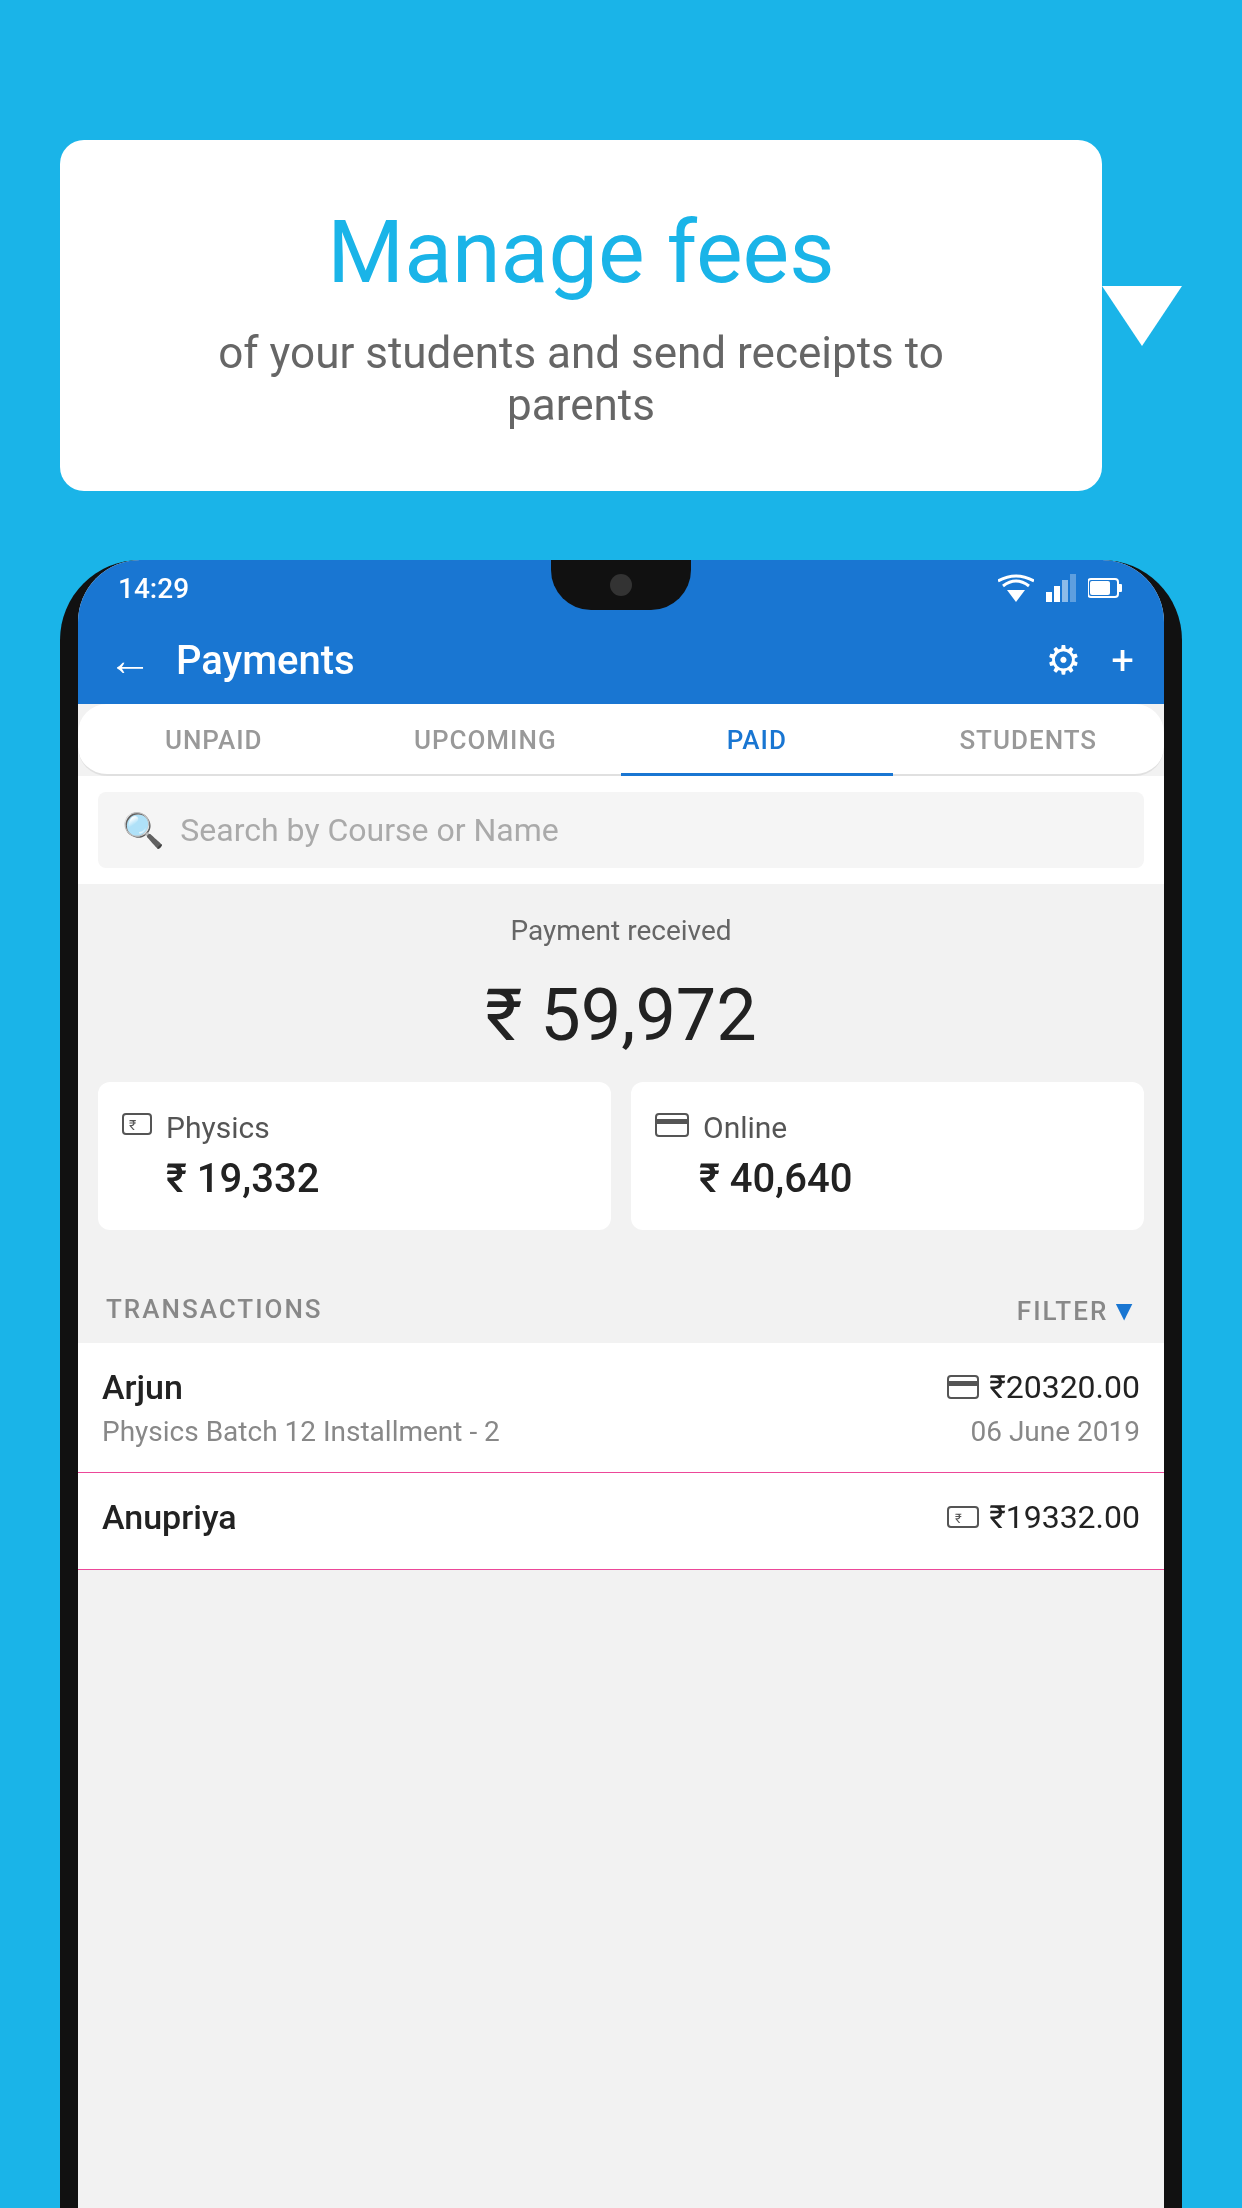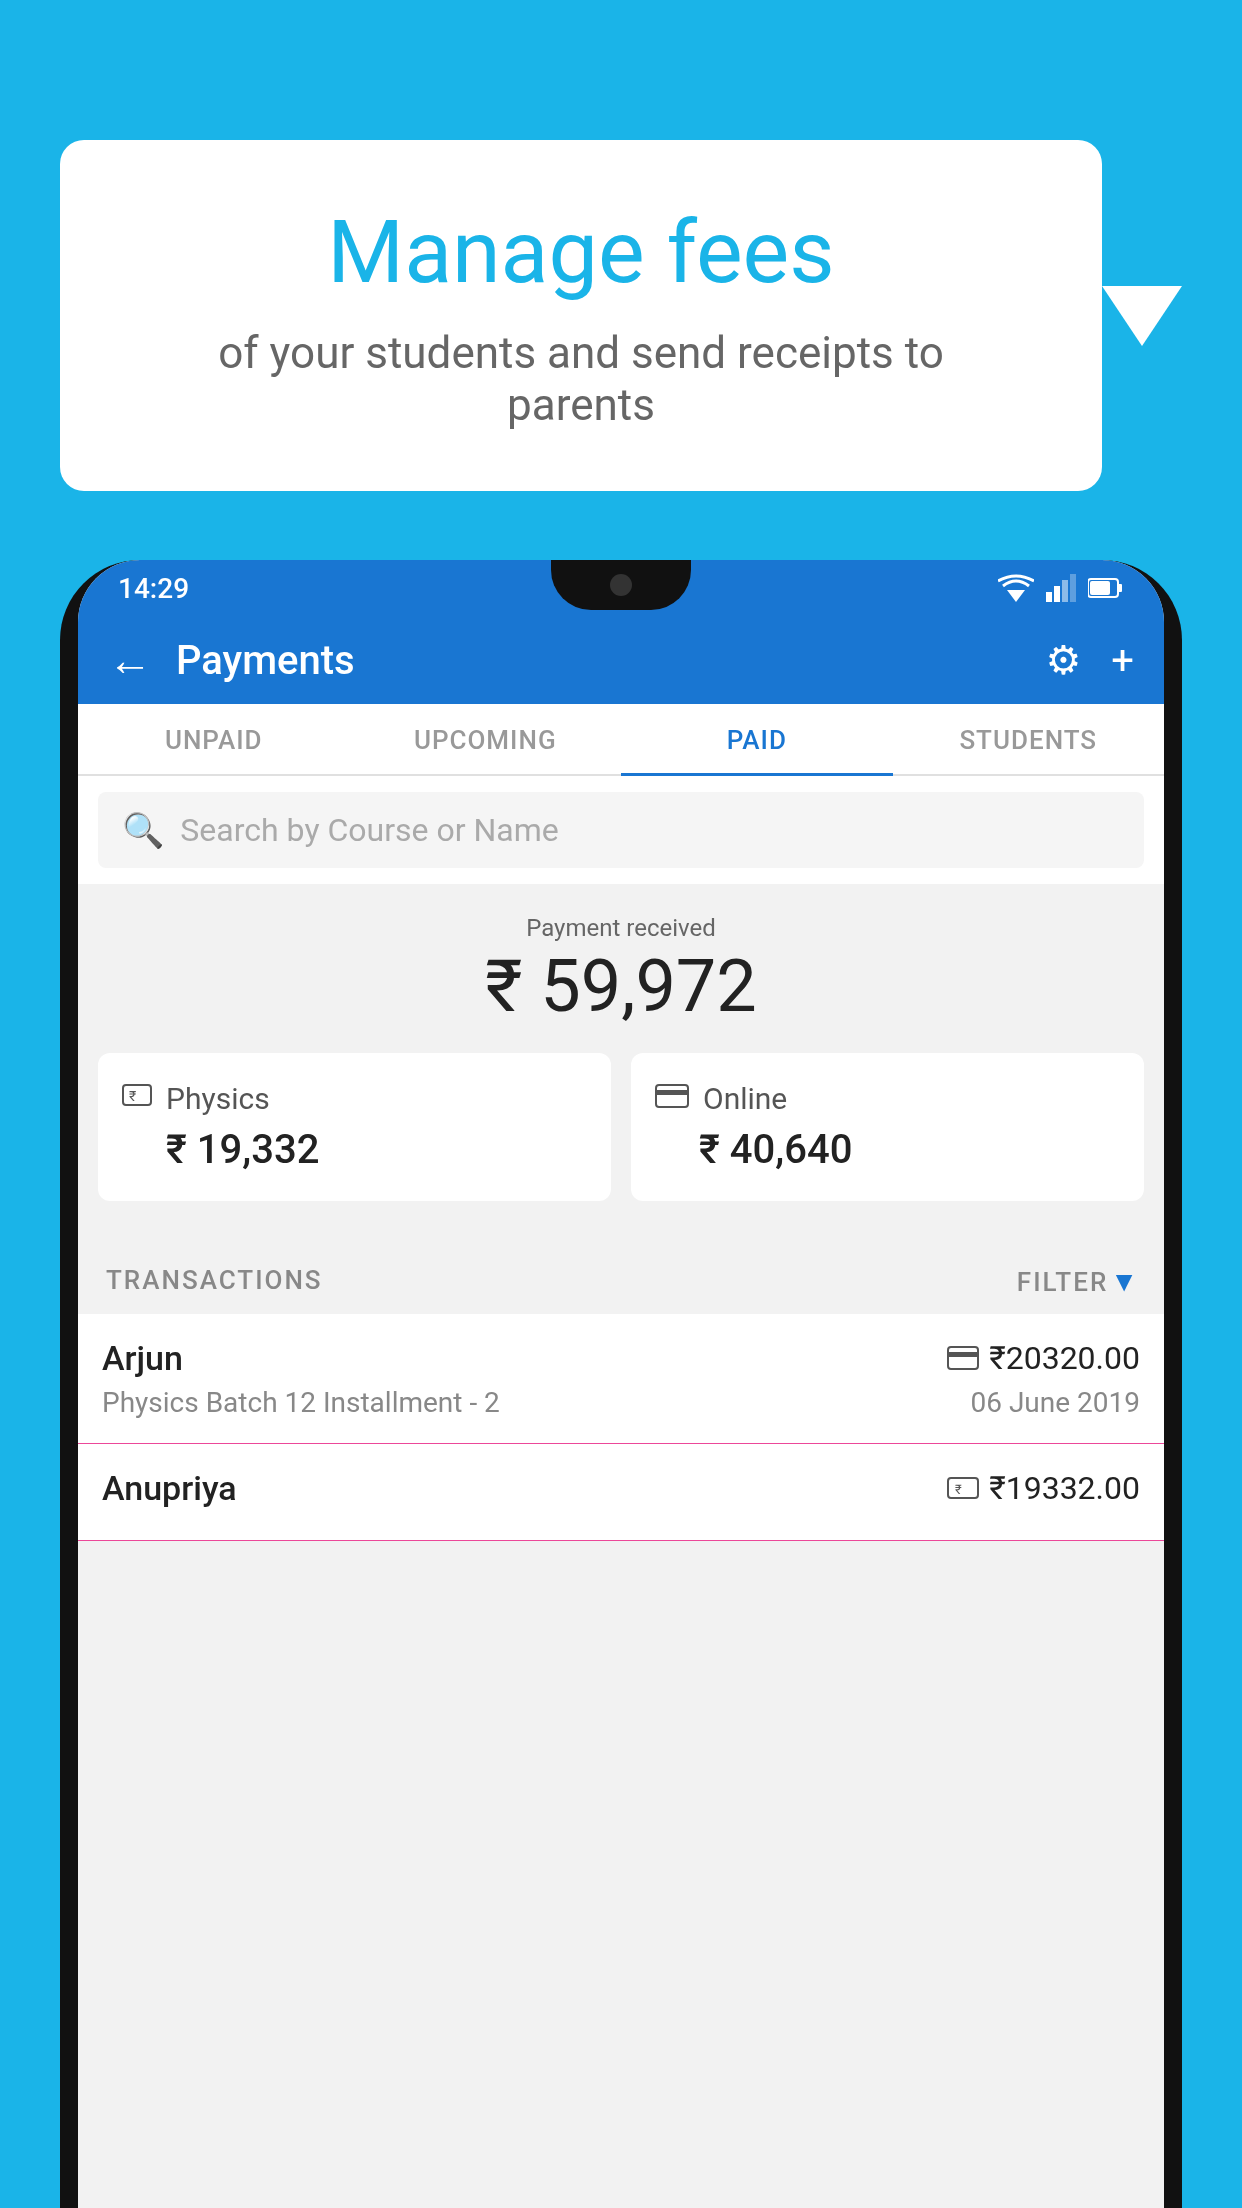--- a/index.html
+++ b/index.html
@@ -156,20 +156,21 @@
       cursor: pointer;
     }
 
     
     .tabs {
       background: white;
       display: flex;
       height: 72px;
       align-items: stretch;
       border-bottom: 2px solid #e0e0e0;
+      border-radius: 29px;
     }
     .tab {
       flex: 1;
       display: flex;
       align-items: center;
       justify-content: center;
       font-size: 26px;
       font-weight: 500;
       color: #999;
       letter-spacing: 1px;
@@ -205,23 +206,23 @@
       font-size: 32px;
     }
 
     
     .payment-summary {
       background: #f2f2f2;
       padding: 30px 0 20px 0;
       text-align: center;
     }
     .payment-label {
-      font-size: 24px;
+      font-size: 28px;
       color: #666;
-      margin-bottom: 2px;
+      margin-bottom: 26px;
     }
     .payment-amount {
       font-size: 72px;
       color: #222;
       font-weight: 400;
       margin-bottom: 24px;
     }
 
     
     .payment-cards {

